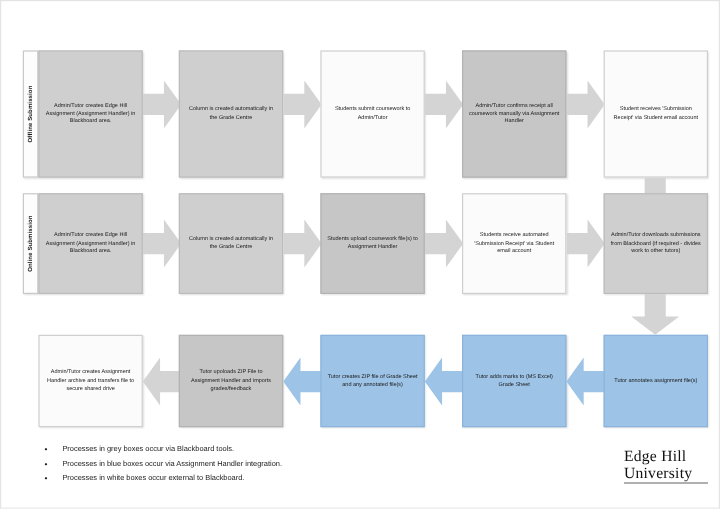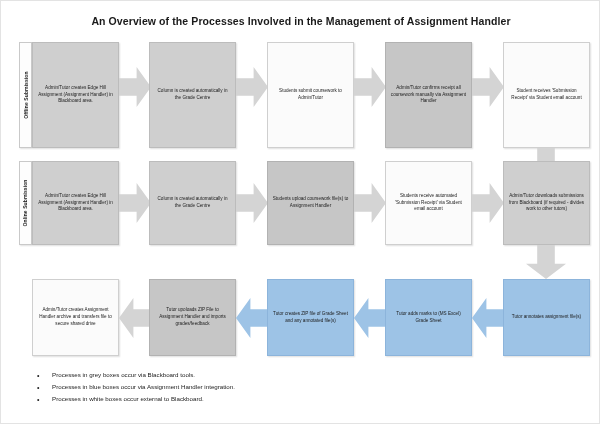--- a/index.html
+++ b/index.html
@@ -132,21 +132,20 @@
     height: 1px;
     background: #7d7d7d;
     width: 70px;
   }
 </style>
 </head>
 <body>
 
 <div id="page">
 
-  <div id="title">An Overview of the Processes Involved in the Management of Assignment Handler</div>
 
   <div class="lane" style="left:18px; top:41px; width:13px; height:106px;">
     <span class="lane-text">Offline Submission</span>
   </div>
 
   <div class="box grey" style="left:31px; top:41px; width:87px; height:106px;">
     <span>Admin/Tutor creates Edge Hill Assignment (Assignment Handler) in Blackboard area.</span>
   </div>
 
   <div class="arrow right" style="left:118px; top:66px; width:32px; height:40px;"></div>
@@ -238,14 +237,19 @@
   </div>
 
   <div id="legend">
     <ul>
       <li>Processes in grey boxes occur via Blackboard tools.</li>
       <li>Processes in blue boxes occur via Assignment Handler integration.</li>
       <li>Processes in white boxes occur external to Blackboard.</li>
     </ul>
   </div>
 
+  <div id="logo">
+    <div class="l1">Edge Hill</div>
+    <div class="l2">University</div>
+    <div class="rule"></div>
+  </div>
 
 </div>
 
 </body></html>

